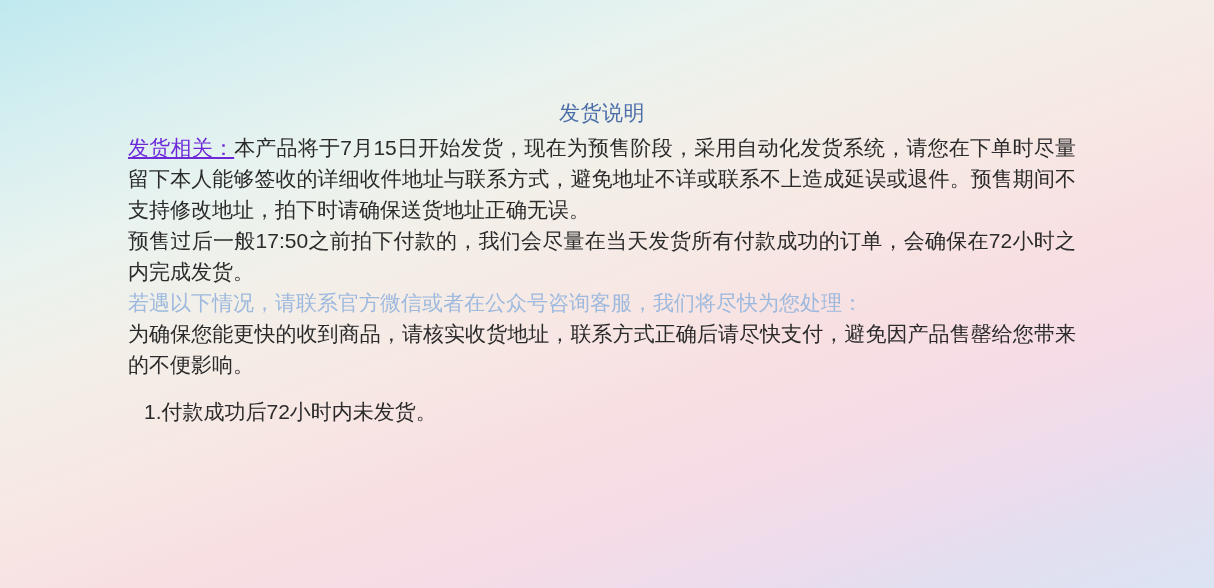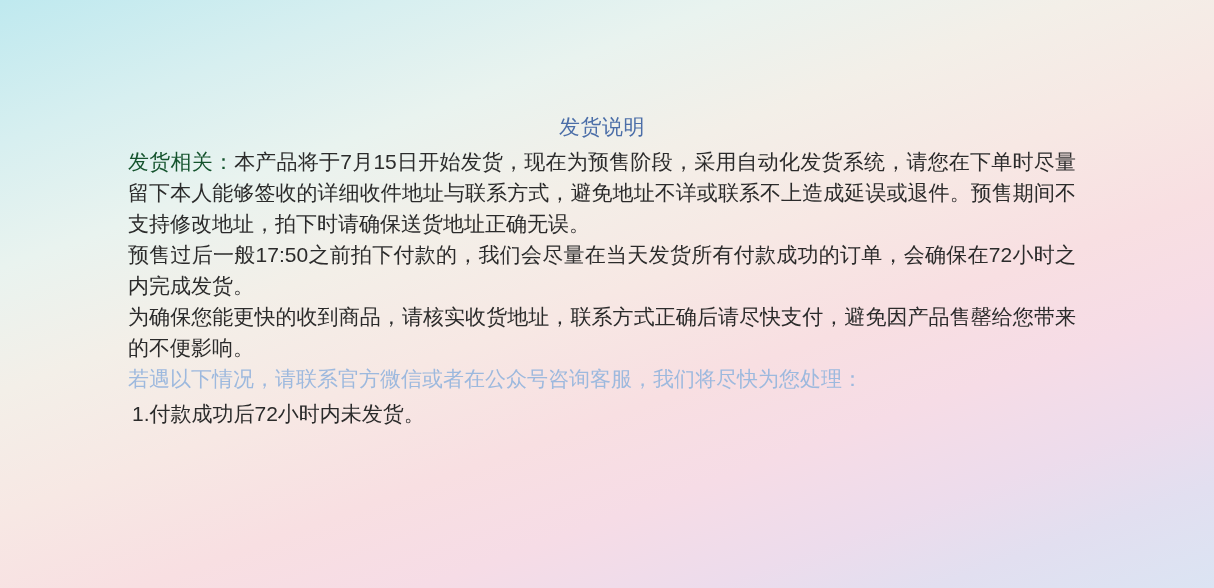--- a/index.html
+++ b/index.html
@@ -25,65 +25,66 @@
   }
   .page {
     position: relative;
     width: 1214px;
     height: 588px;
     box-sizing: border-box;
   }
   .doc {
     position: absolute;
     left: 128px;
-    top: 112px;
+    top: 98px;
     width: 948px;
   }
   .doc-title {
     text-align: center;
     color: #4b6ea8;
     font-size: 21px;
     line-height: 30px;
     letter-spacing: 0.5px;
     margin-bottom: 4px;
   }
   .para {
     font-size: 21px;
     line-height: 31px;
     color: #2b2b2b;
     margin: 0;
     text-align: justify;
     text-justify: inter-ideograph;
   }
   .lead {
-    color: #14532d;
+    color: #6d28d9;
+    text-decoration: underline;
   }
   .highlight {
     color: #9db9de;
   }
   .list-item {
     font-size: 21px;
     line-height: 31px;
     color: #2b2b2b;
-    margin: 4px;
+    margin: 16px;
   }
 </style>
 </head>
 <body>
 
 <div class="page">
   <div class="doc">
 
     <div class="doc-title">发货说明</div>
 
     <p class="para"><span class="lead">发货相关：</span><span>本产品将于7月15日开始发货，现在为预售阶段，采用自动化发货系统，请您在下单时尽量留下本人能够签收的详细收件地址与联系方式，避免地址不详或联系不上造成延误或退件。预售期间不支持修改地址，拍下时请确保送货地址正确无误。</span></p>
 
 
     <p class="para">预售过后一般17:50之前拍下付款的，我们会尽量在当天发货所有付款成功的订单，会确保在72小时之内完成发货。</p>
 
+    <p class="para highlight">若遇以下情况，请联系官方微信或者在公众号咨询客服，我们将尽快为您处理：</p>
+
     <p class="para">为确保您能更快的收到商品，请核实收货地址，联系方式正确后请尽快支付，避免因产品售罄给您带来的不便影响。</p>
-
-    <p class="para highlight">若遇以下情况，请联系官方微信或者在公众号咨询客服，我们将尽快为您处理：</p>
 
     <p class="list-item">1.付款成功后72小时内未发货。</p>
 
   </div>
 </div>
 
 </body></html>

